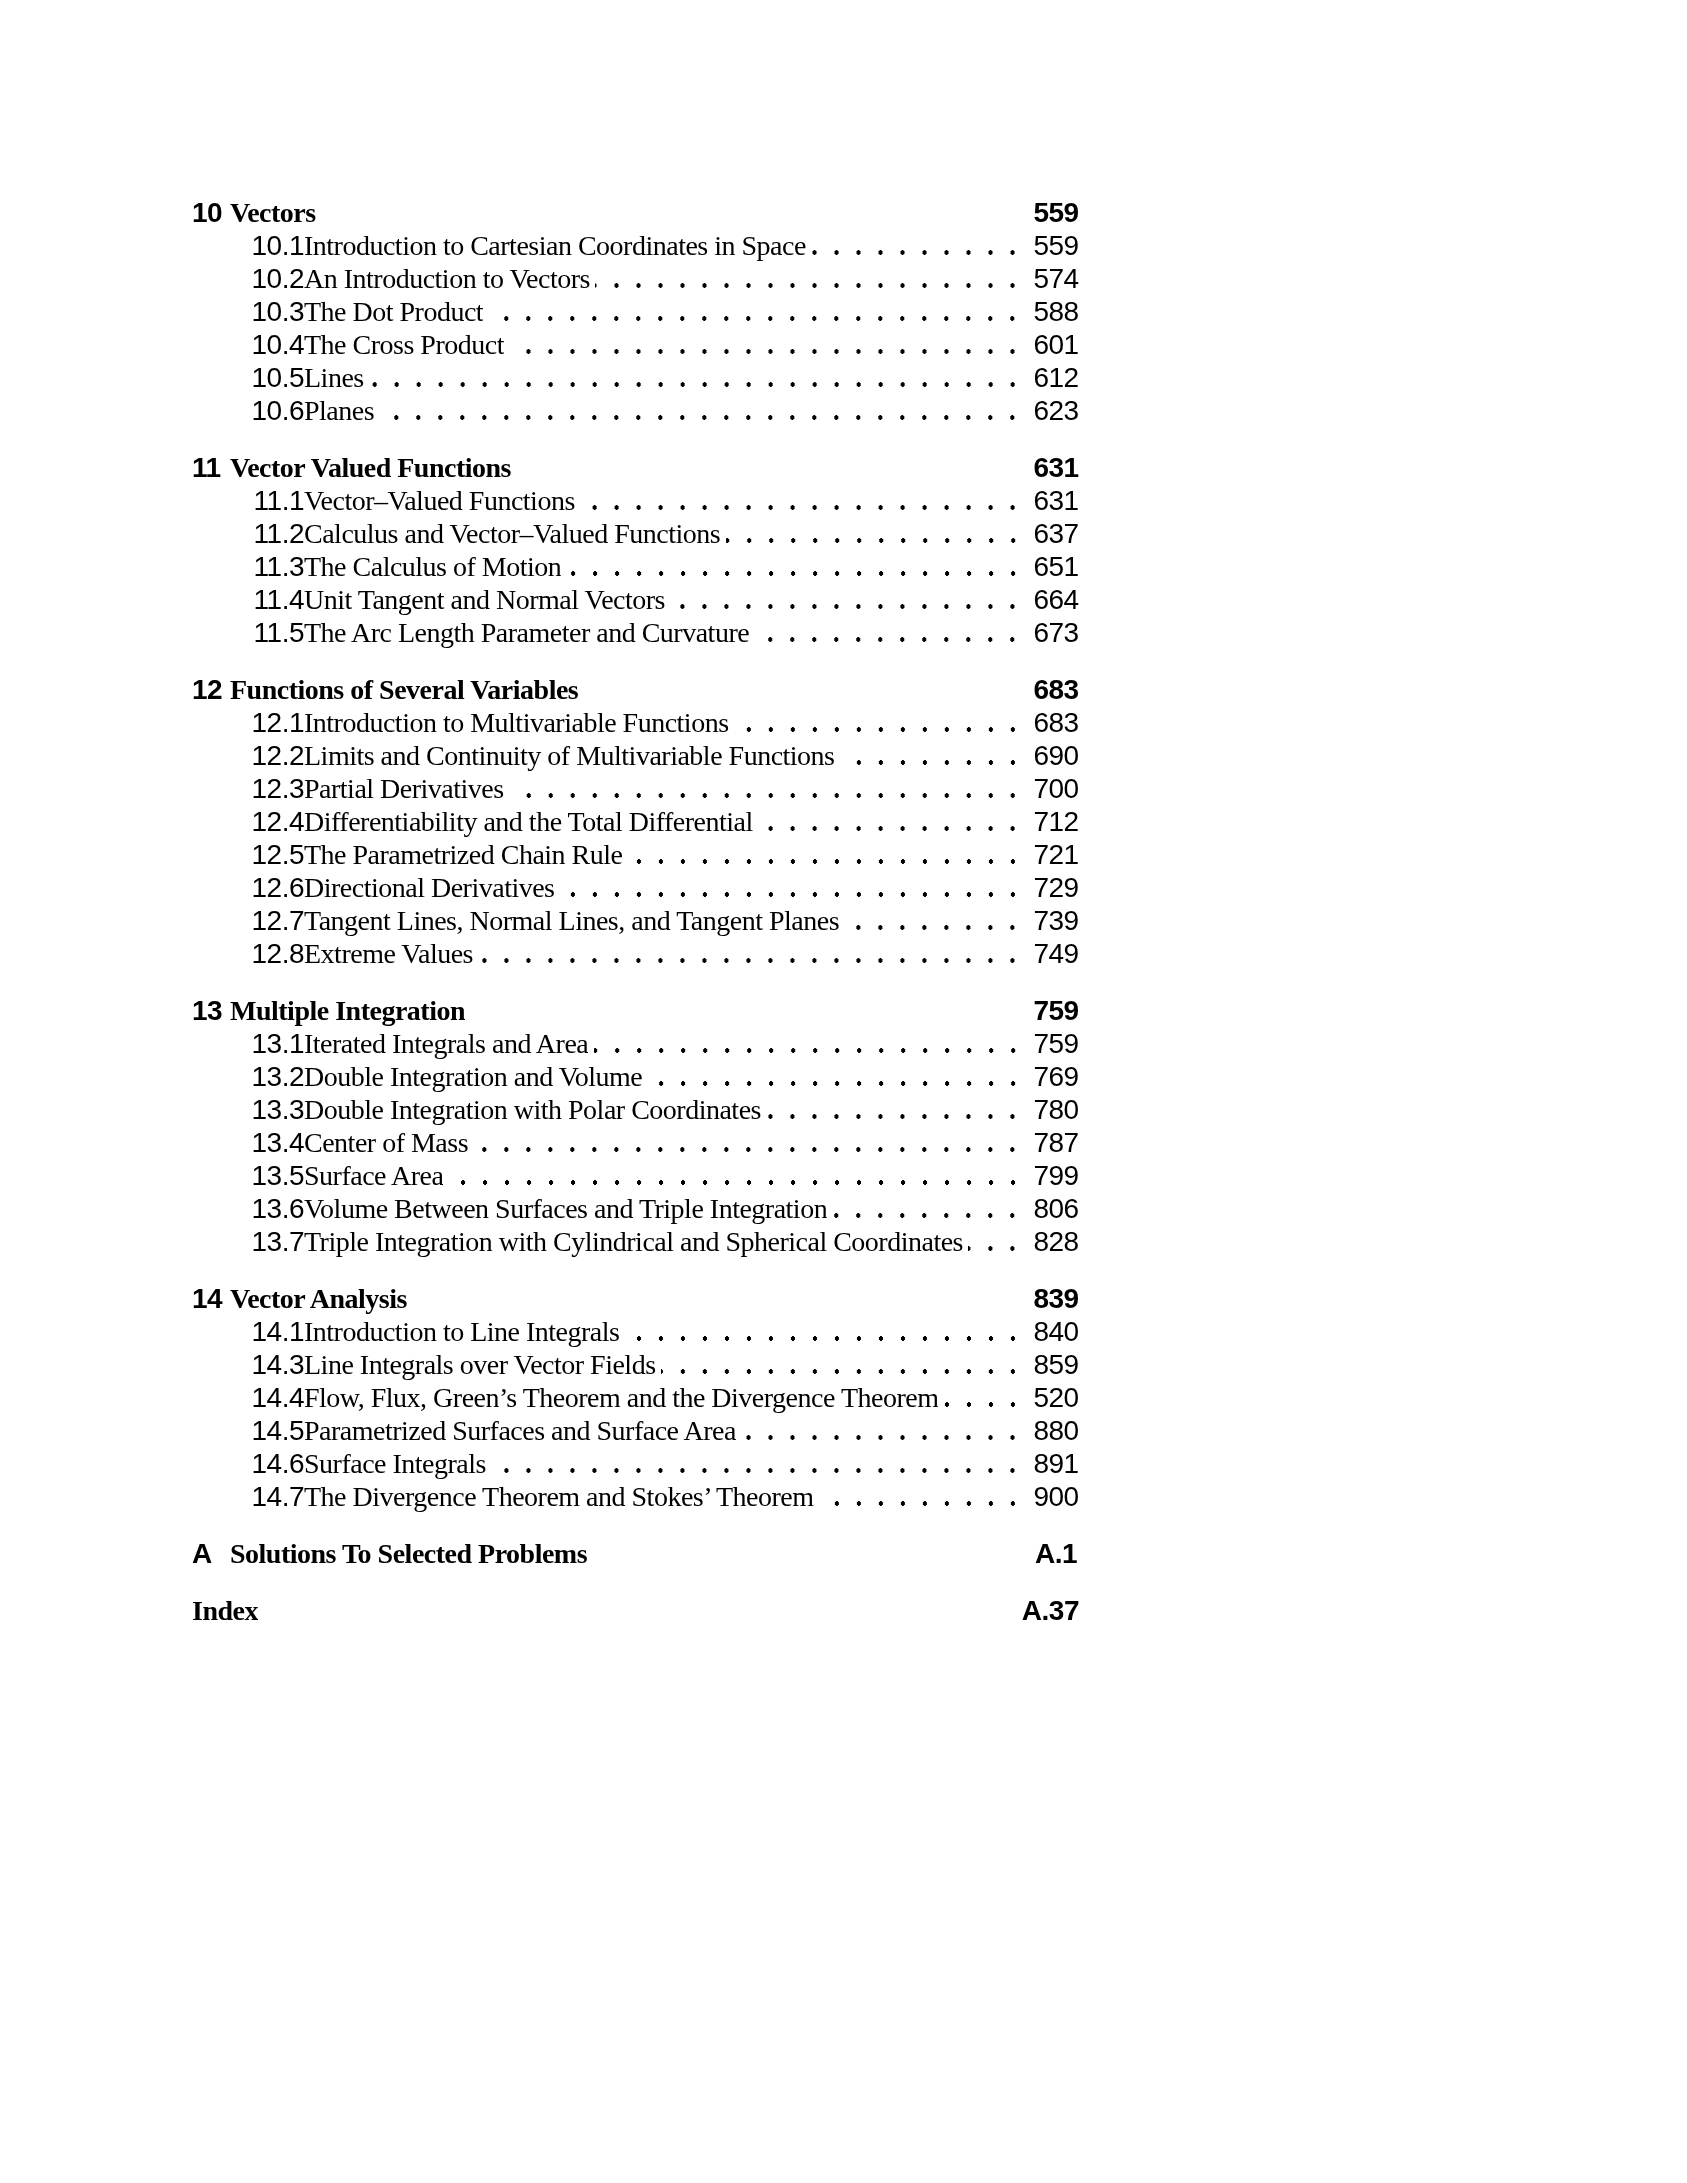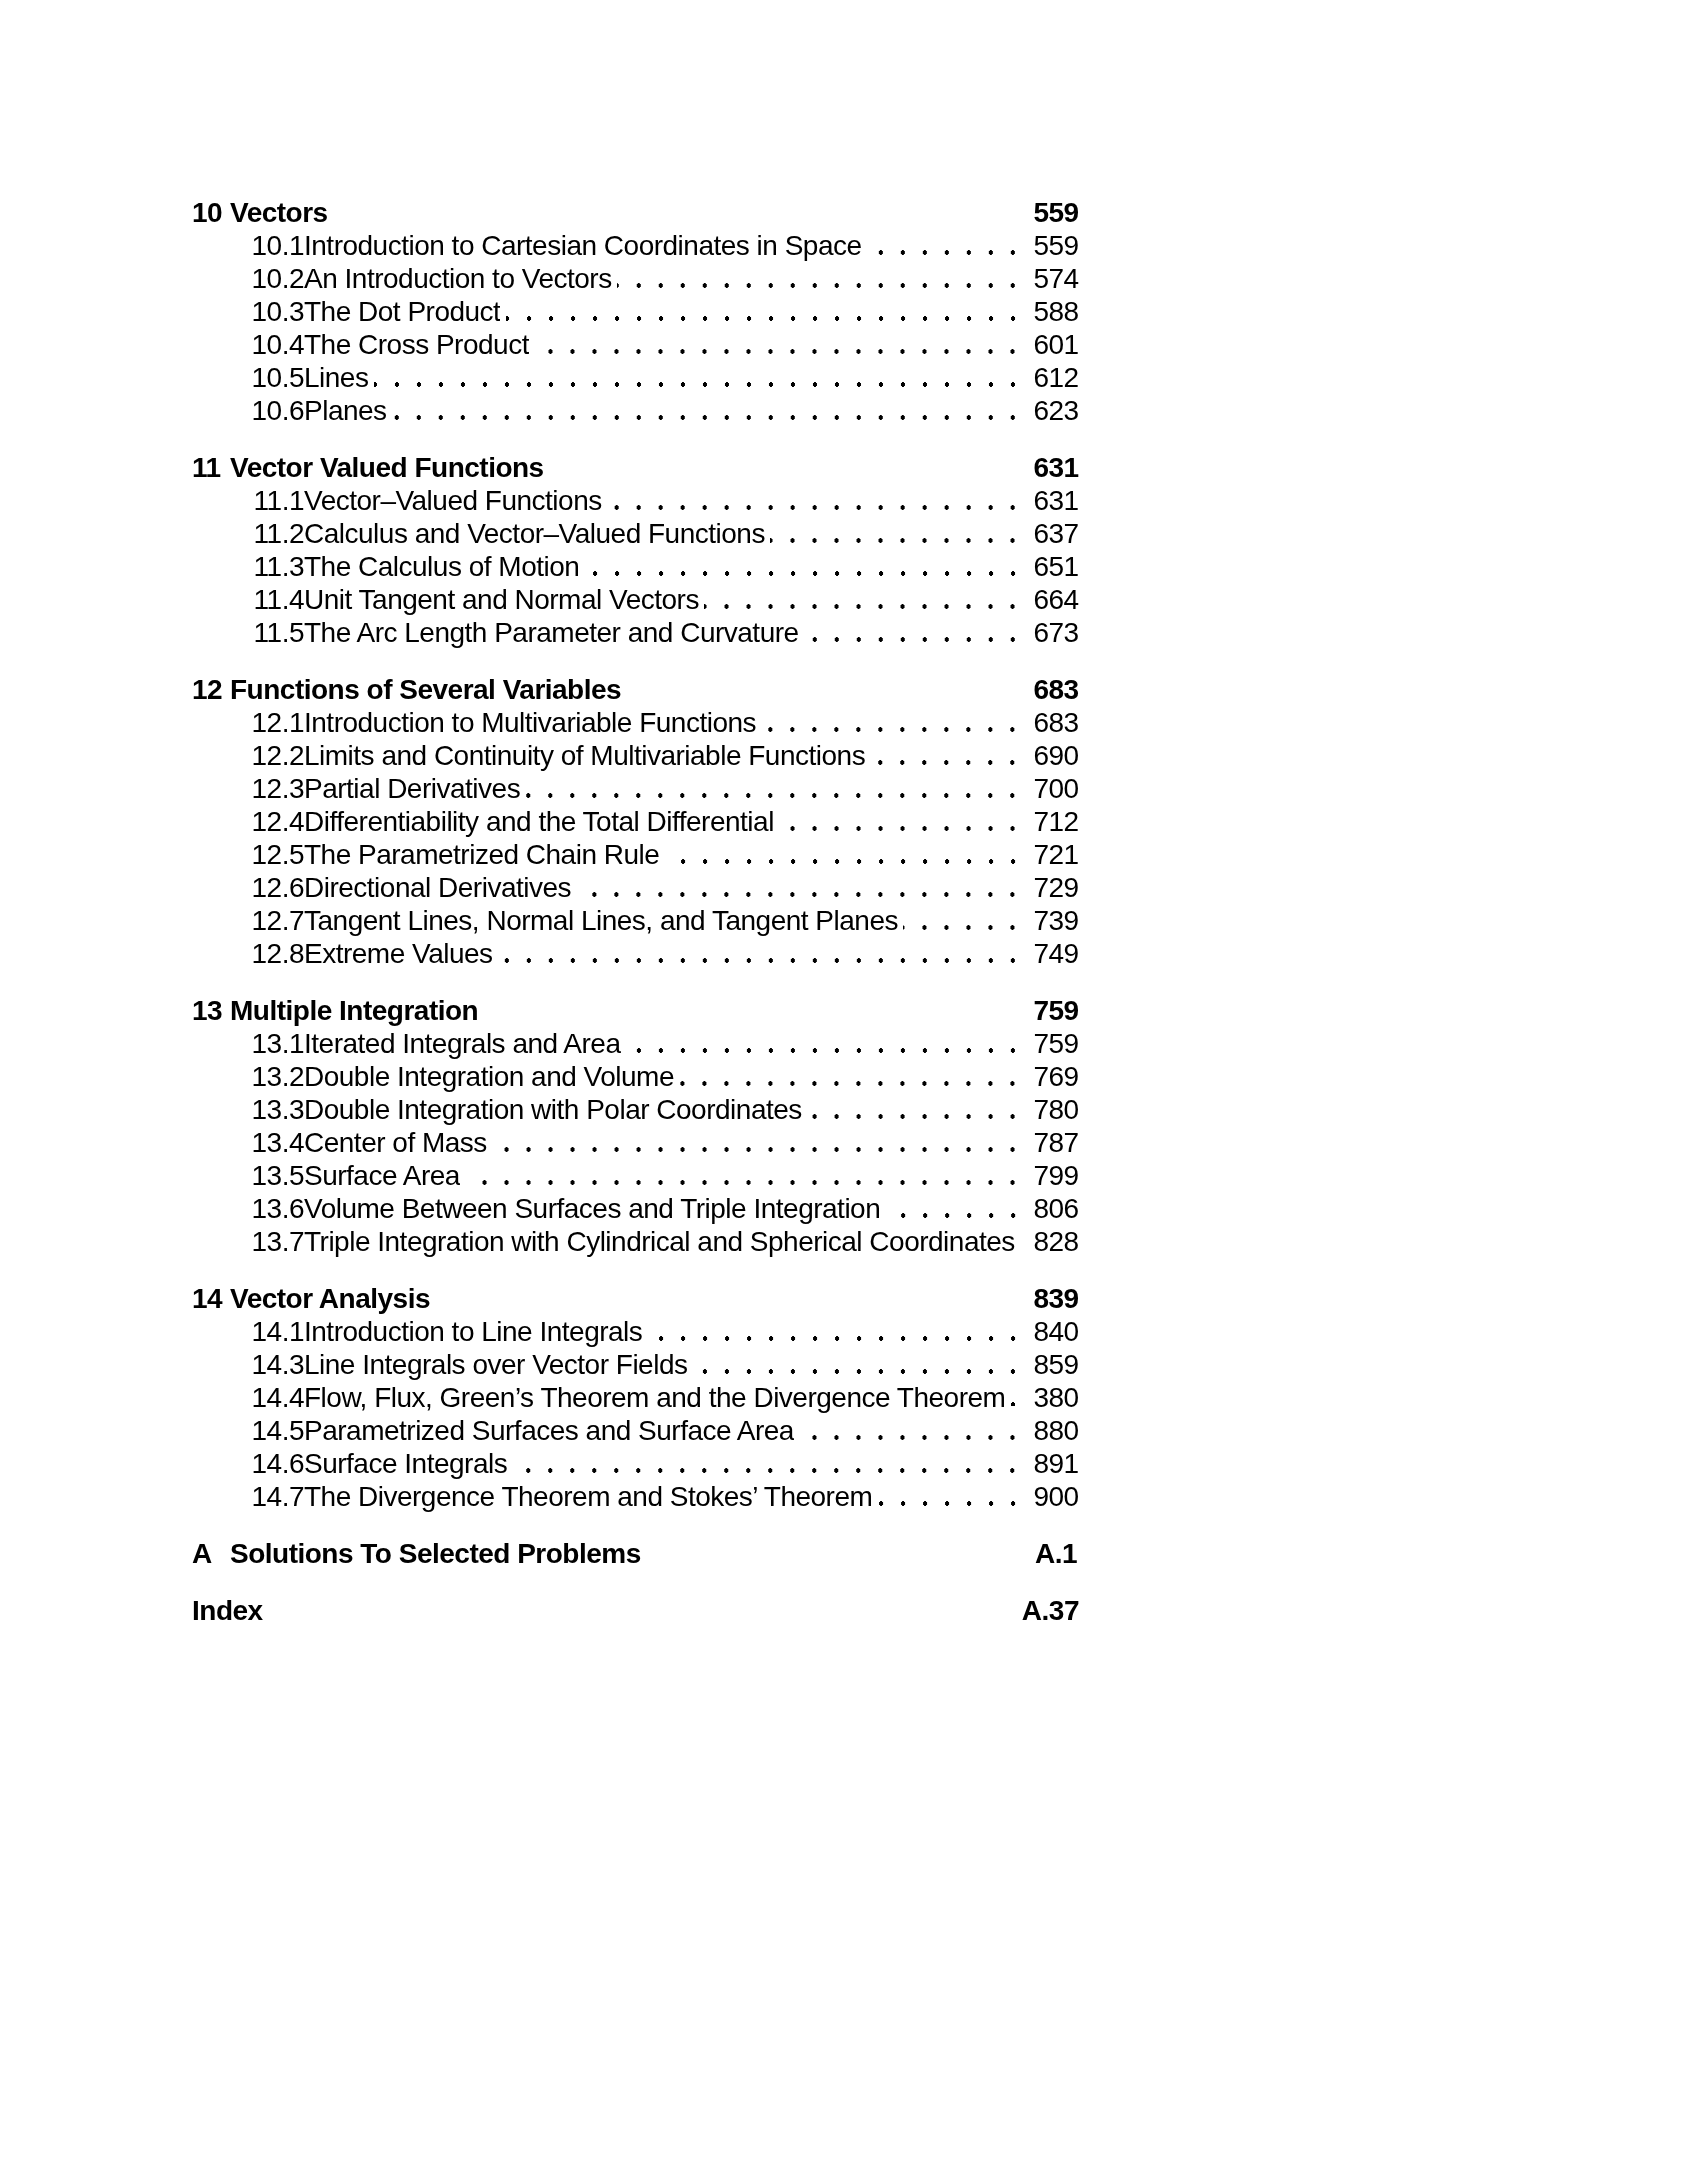--- a/index.html
+++ b/index.html
@@ -49,20 +49,21 @@
   .row.section {
     padding-left: 48px;
   }
   .section .num {
     flex: 0 0 64px;
     text-align: right;
   }
   .title {
     flex: 0 1 auto;
     overflow: hidden;
+    font-family: Liberation Serif, serif;
   }
   .fill {
     flex: 1 1 0;
     min-width: 0;
   }
   .leader {
     flex: 1 1 0;
     min-width: 0;
     align-self: stretch;
     margin: 0 9.3px 0 5.3px;
@@ -278,21 +279,21 @@
       <div class="row section">
         <span class="num">14.3</span>
         <span class="title">Line Integrals over Vector Fields</span>
         <span class="leader"></span>
         <span class="page-num">859</span>
       </div>
       <div class="row section">
         <span class="num">14.4</span>
         <span class="title">Flow, Flux, Green’s Theorem and the Divergence Theorem</span>
         <span class="leader"></span>
-        <span class="page-num">380</span>
+        <span class="page-num">520</span>
       </div>
       <div class="row section">
         <span class="num">14.5</span>
         <span class="title">Parametrized Surfaces and Surface Area</span>
         <span class="leader"></span>
         <span class="page-num">880</span>
       </div>
       <div class="row section">
         <span class="num">14.6</span>
         <span class="title">Surface Integrals</span>

